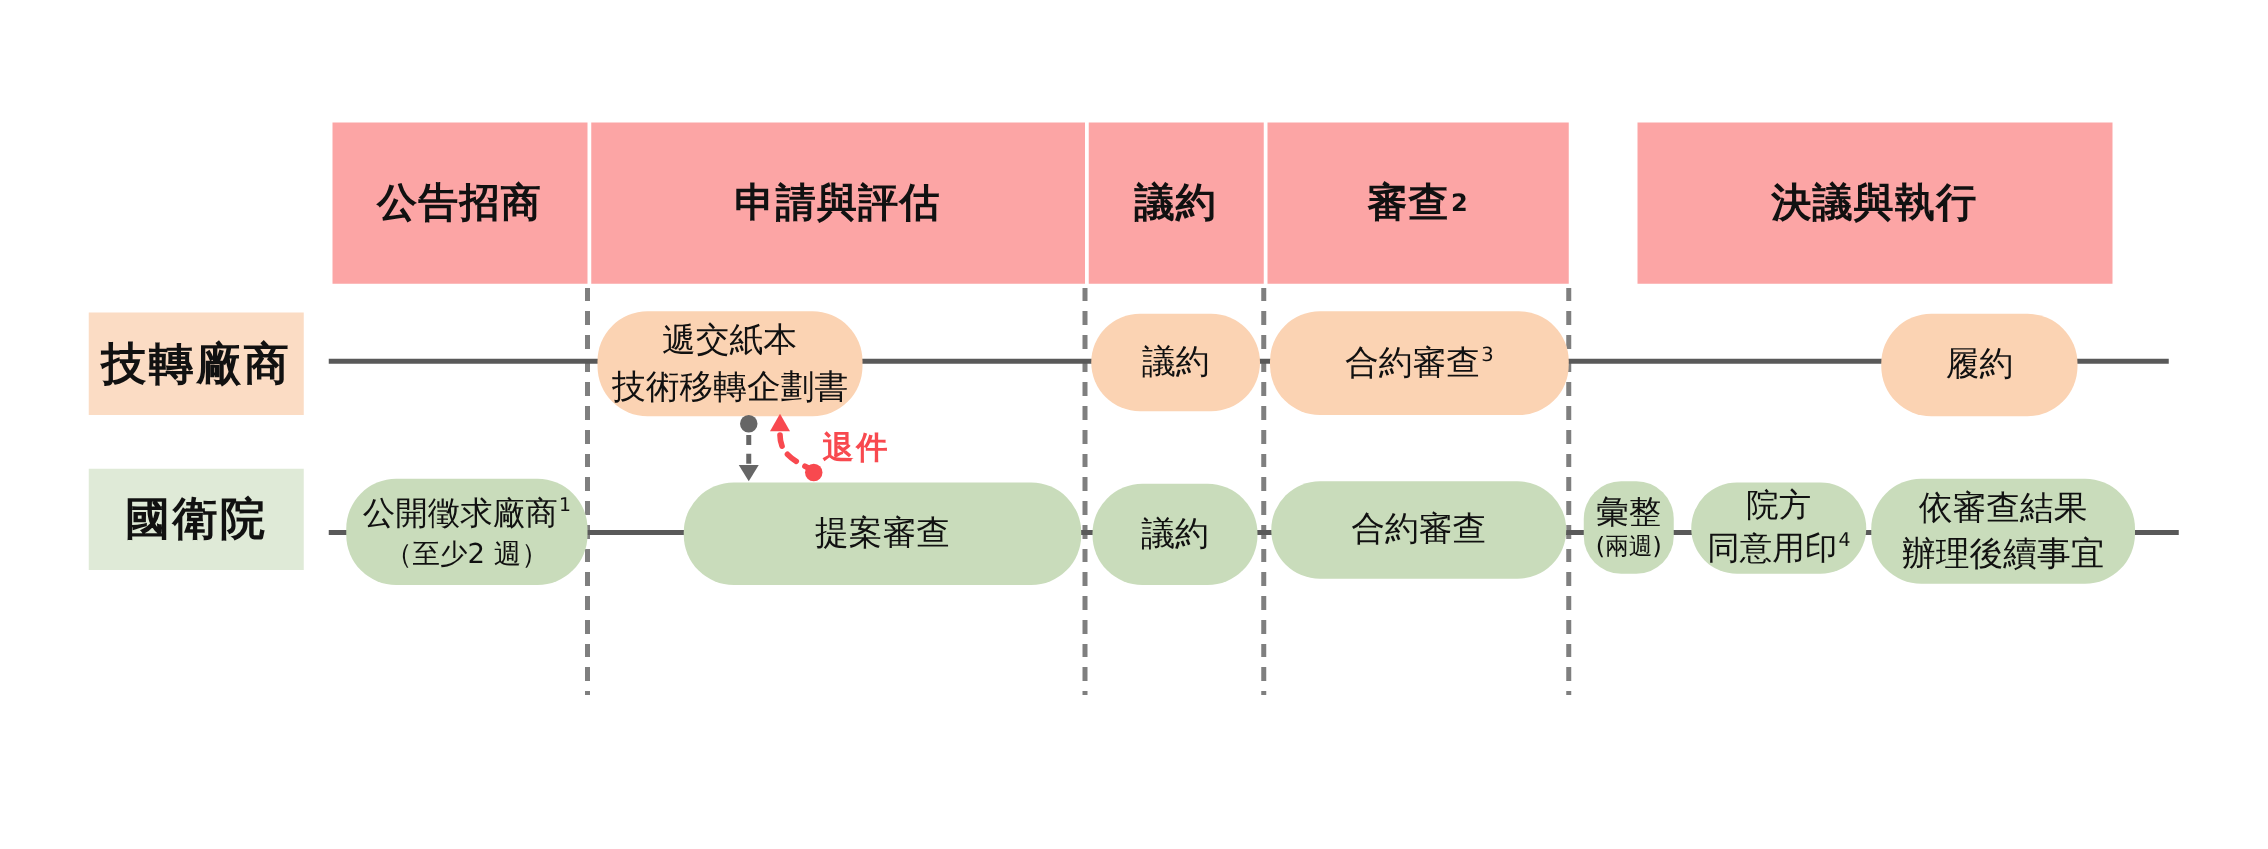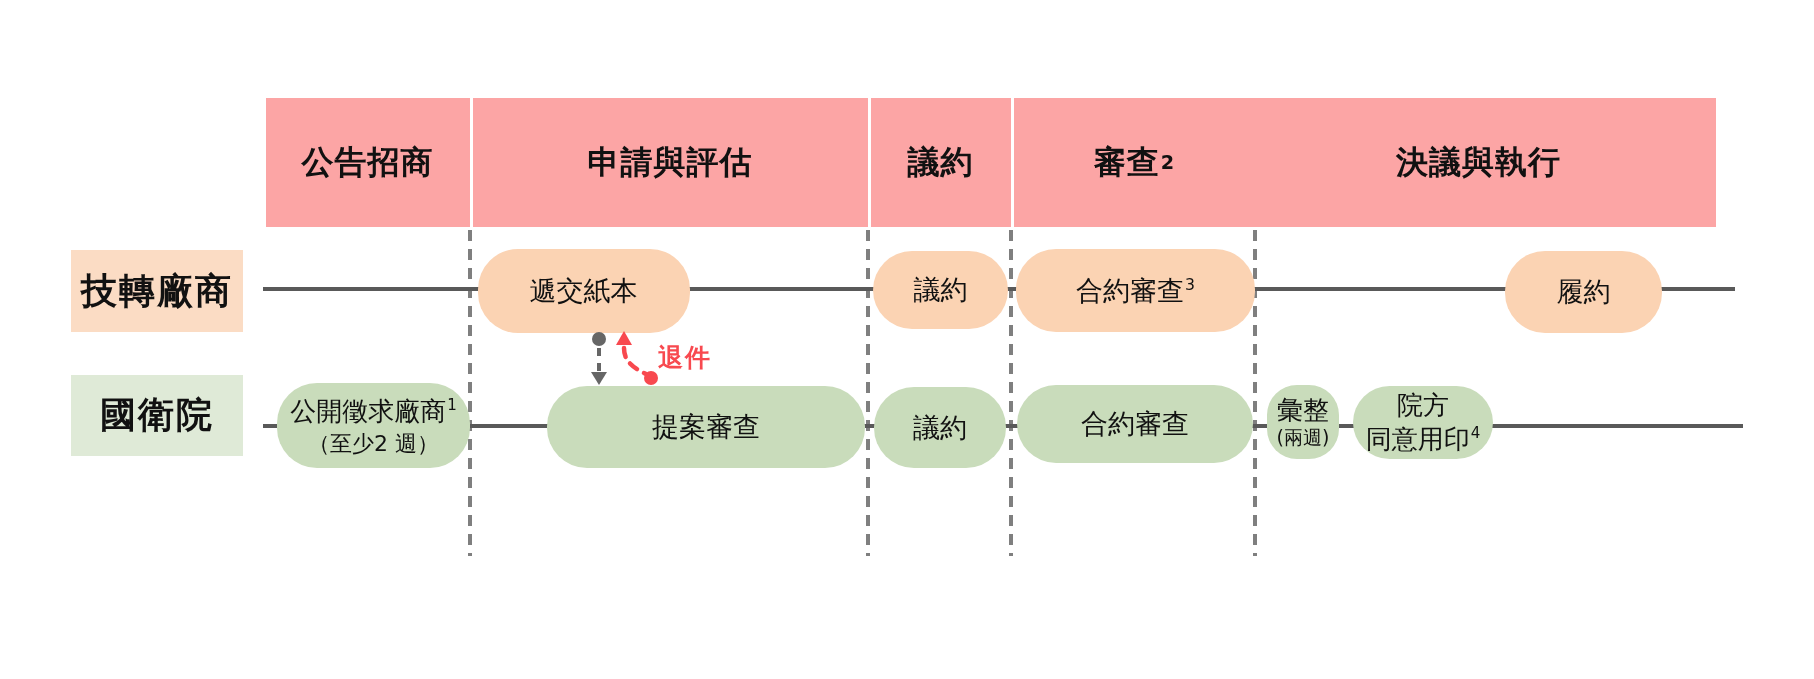--- a/index.html
+++ b/index.html
@@ -59,21 +59,21 @@
       <sup></sup>
   </div>
   <div class="hcell" style="left:871px;width:140px;">
     <span>議約</span>
       <sup></sup>
   </div>
   <div class="hcell" style="left:1014px;width:241px;">
     <span>審查</span>
       <sup>2</sup>
   </div>
-  <div class="hcell" style="left:1242px;width:474px;">
+  <div class="hcell" style="left:1310px;width:380px;">
     <span>決議與執行</span>
       <sup></sup>
   </div>
 
   <div class="vdash" style="left:468px;"></div>
   <div class="vdash" style="left:866px;"></div>
   <div class="vdash" style="left:1009px;"></div>
   <div class="vdash" style="left:1253px;"></div>
 
   <div class="laneline" style="left:263px;top:287px;width:1472px;"></div>
@@ -81,20 +81,21 @@
 
   <div class="lanelabel" style="top:250px;height:82px;background:#fbdcc4;">
     <span>技轉廠商</span>
   </div>
   <div class="lanelabel" style="top:375px;height:81px;background:#dfead7;">
     <span>國衛院</span>
   </div>
 
   <div class="box orange" style="left:478px;top:249px;width:212px;height:84px;">
     <span><span>遞交紙本</span><sup></sup></span>
+    <span><span>技術移轉企劃書</span></span>
   </div>
   <div class="box orange" style="left:873px;top:251px;width:135px;height:78px;">
     <span><span>議約</span></span>
   </div>
   <div class="box orange" style="left:1016px;top:249px;width:239px;height:83px;">
     <span><span>合約審查</span><sup>3</sup></span>
   </div>
   <div class="box orange" style="left:1505px;top:251px;width:157px;height:82px;">
     <span><span>履約</span></span>
   </div>
@@ -113,20 +114,24 @@
     <span><span>合約審查</span></span>
   </div>
   <div class="box green" style="left:1267px;top:385px;width:72px;height:74px;border-radius:30px;">
     <span style="font-size:26px;line-height:1.2;"><span>彙整</span></span>
     <span class="l2-tiny"><span>(兩週)</span></span>
   </div>
   <div class="box green" style="left:1353px;top:386px;width:140px;height:73px;font-size:26px;line-height:1.3;">
     <span><span>院方</span></span>
     <span><span>同意用印</span><sup>4</sup></span>
   </div>
+  <div class="box green" style="left:1497px;top:383px;width:211px;height:84px;">
+    <span><span>依審查結果</span></span>
+    <span><span>辦理後續事宜</span></span>
+  </div>
 
   <svg class="arrow-svg" viewBox="0 0 170 72">
 
     <g>
       <circle cx="44" cy="13" r="7" fill="#666666"></circle>
       <line x1="44" y1="22" x2="44" y2="46" stroke="#666666" stroke-width="4" stroke-dasharray="8 7"></line>
       <polygon points="36,46 52,46 44,59" fill="#666666"></polygon>
     </g>
 
     <g>

